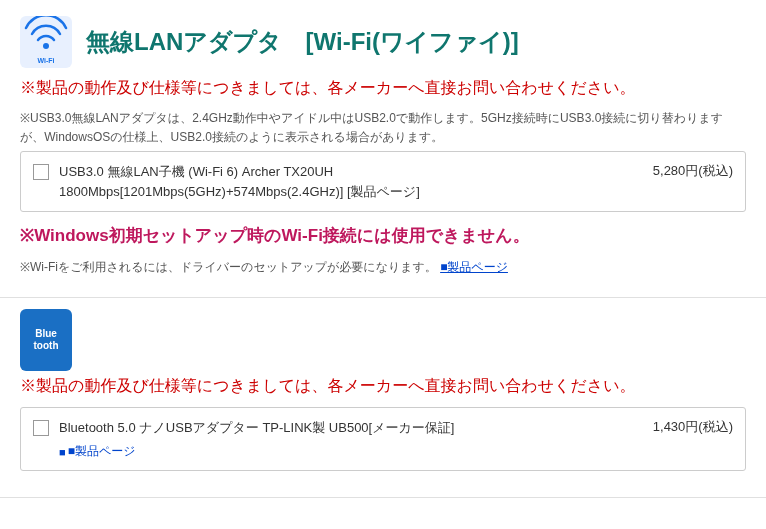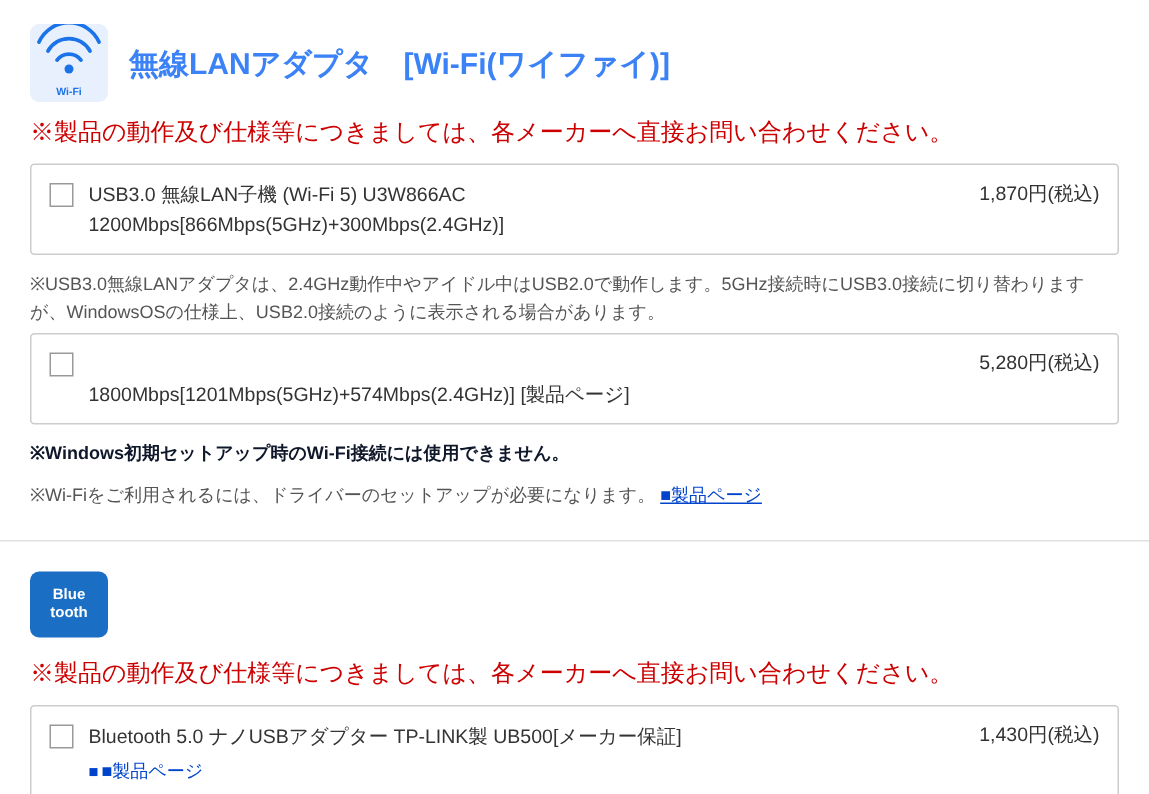--- a/index.html
+++ b/index.html
@@ -28,38 +28,38 @@
       height: 52px;
       margin-right: 14px;
       flex-shrink: 0;
       display: flex;
       align-items: center;
       justify-content: center;
     }
 
     .bt-icon {
       width: 52px;
-      height: 44px;
+      height: 62px;
       background: #1a6fc4;
       border-radius: 6px;
       display: flex;
       flex-direction: column;
       align-items: center;
       justify-content: center;
       color: white;
       font-size: 10px;
       font-weight: bold;
       line-height: 1.2;
       text-align: right;
     }
 
     .section-title {
-      font-size: 20px;
+      font-size: 24px;
       font-weight: bold;
-      color: #3b82f6;
+      color: #0f766e;
     }
 
     .notice-red {
       color: #cc0000;
       font-size: 16px;
       margin-bottom: 10px;
     }
 
     .item-row {
       border: 1px solid #ccc;
@@ -101,22 +101,22 @@
 
     .note-text {
       font-size: 12px;
       color: #555;
       margin-top: 8px;
       margin-bottom: 4px;
       line-height: 1.6;
     }
 
     .note-red {
-      color: #0f172a;
-      font-size: 12px;
+      color: #be185d;
+      font-size: 17px;
       margin-top: 8px;
       line-height: 1.6;
     }
 
     .note-red strong {
       font-weight: bold;
     }
 
     .link-blue {
       color: #0044cc;
@@ -168,41 +168,29 @@
           <path d="M -20 -18 A 22 22 0 0 1 20 -18" stroke="#1a73e8" stroke-width="2.5" fill="none" stroke-linecap="round"></path>
         </g>
         <text x="26" y="47" text-anchor="middle" font-size="7" fill="#1a73e8" font-family="sans-serif" font-weight="bold">Wi-Fi</text>
       </svg>
     </div>
     <h2 class="section-title">無線LANアダプタ　[Wi-Fi(ワイファイ)]</h2>
   </div>
 
   <p class="notice-red">※製品の動作及び仕様等につきましては、各メーカーへ直接お問い合わせください。</p>
 
+
+  <p class="note-text">※USB3.0無線LANアダプタは、2.4GHz動作中やアイドル中はUSB2.0で動作します。5GHz接続時にUSB3.0接続に切り替わりますが、WindowsOSの仕様上、USB2.0接続のように表示される場合があります。</p>
+
   <div class="item-row">
     <div class="item-row-inner">
       <div class="item-checkbox"></div>
       <div class="item-content">
         <div class="item-name">
-          <span>USB3.0 無線LAN子機 (Wi-Fi 5) U3W866AC</span><br>
-          <span>1200Mbps[866Mbps(5GHz)+300Mbps(2.4GHz)]</span>
-        </div>
-      </div>
-      <div class="item-price">1,870円(税込)</div>
-    </div>
-  </div>
-
-  <p class="note-text">※USB3.0無線LANアダプタは、2.4GHz動作中やアイドル中はUSB2.0で動作します。5GHz接続時にUSB3.0接続に切り替わりますが、WindowsOSの仕様上、USB2.0接続のように表示される場合があります。</p>
-
-  <div class="item-row">
-    <div class="item-row-inner">
-      <div class="item-checkbox"></div>
-      <div class="item-content">
-        <div class="item-name">
-          <br>
+          <span>USB3.0 無線LAN子機 (Wi-Fi 6) Archer TX20UH</span><br>
           <span>1800Mbps[1201Mbps(5GHz)+574Mbps(2.4GHz)] [製品ページ]</span>
         </div>
       </div>
       <div class="item-price">5,280円(税込)</div>
     </div>
   </div>
 
   <p class="note-red">
     <strong>※Windows初期セットアップ時のWi-Fi接続には使用できません。</strong>
   </p>

